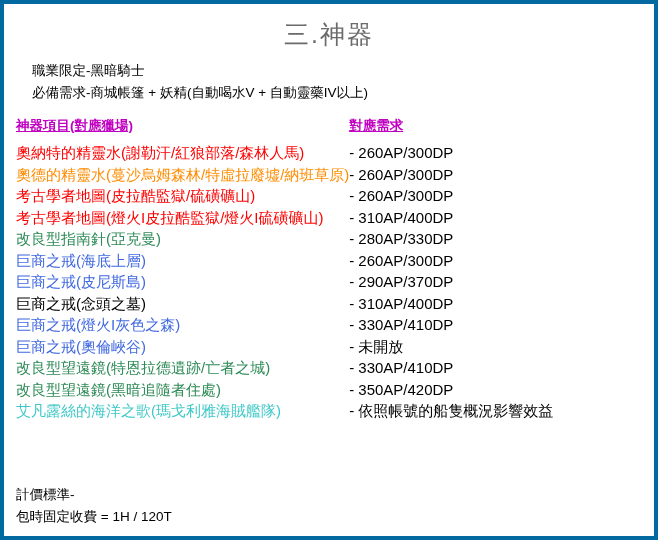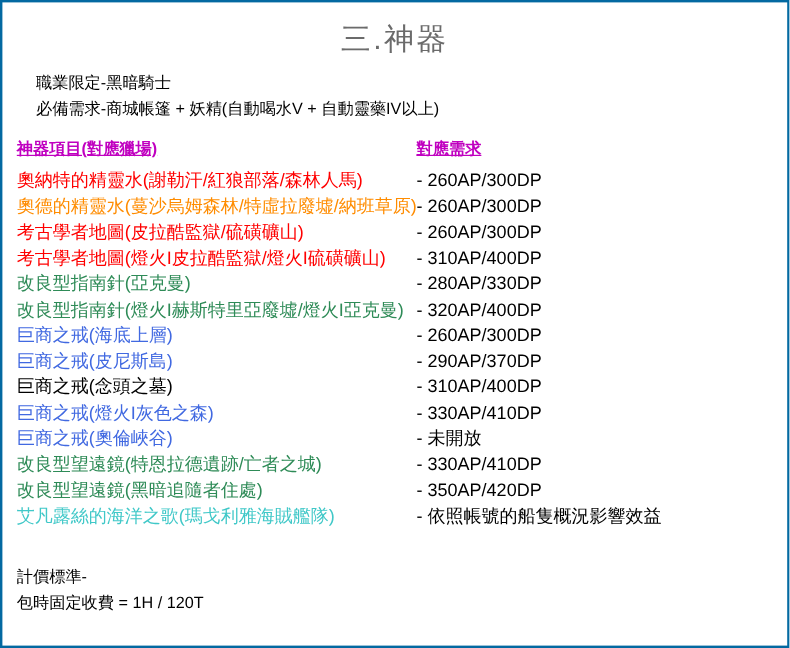--- a/index.html
+++ b/index.html
@@ -12,21 +12,21 @@
     background: #ffffff;
     font-family: "Liberation Sans", sans-serif;
     color: #000000;
     overflow: hidden;
   }
   .page {
     position: relative;
     width: 658px;
     height: 540px;
     box-sizing: border-box;
-    border: 2px solid #0369a1;
+    border: 4px solid #0369a1;
     background: #ffffff;
   }
   .title {
     text-align: center;
     font-size: 25px;
     color: #6b6b6b;
     letter-spacing: 2px;
     padding-top: 14px;
     padding-bottom: 10px;
     font-weight: normal;
@@ -66,21 +66,21 @@
     padding: 0;
     vertical-align: top;
     white-space: nowrap;
     overflow: hidden;
   }
   td.col-item { padding-left: 8px; }
   td.col-req { color: #000000; }
   .footer {
     position: absolute;
     left: 12px;
-    bottom: 24px;
+    bottom: 8px;
     font-size: 13.5px;
     line-height: 21px;
   }
   .footer div { margin-bottom: 1px; }
 </style>
 </head>
 <body>
 
 <div class="page">
 
@@ -114,24 +114,20 @@
           </tr>
           <tr>
             <td class="col-item" style="color: rgb(255, 0, 0);">考古學者地圖(燈火I皮拉酷監獄/燈火I硫磺礦山)</td>
             <td class="col-req">- 310AP/400DP</td>
           </tr>
           <tr>
             <td class="col-item" style="color: rgb(46, 139, 87);">改良型指南針(亞克曼)</td>
             <td class="col-req">- 280AP/330DP</td>
           </tr>
           <tr>
-            <td class="col-item" style="color: rgb(46, 139, 87);">改良型指南針(燈火I赫斯特里亞廢墟/燈火I亞克曼)</td>
-            <td class="col-req">- 320AP/400DP</td>
-          </tr>
-          <tr>
             <td class="col-item" style="color: rgb(65, 105, 225);">巨商之戒(海底上層)</td>
             <td class="col-req">- 260AP/300DP</td>
           </tr>
           <tr>
             <td class="col-item" style="color: rgb(65, 105, 225);">巨商之戒(皮尼斯島)</td>
             <td class="col-req">- 290AP/370DP</td>
           </tr>
           <tr>
             <td class="col-item" style="color: #000000;">巨商之戒(念頭之墓)</td>
             <td class="col-req">- 310AP/400DP</td>

